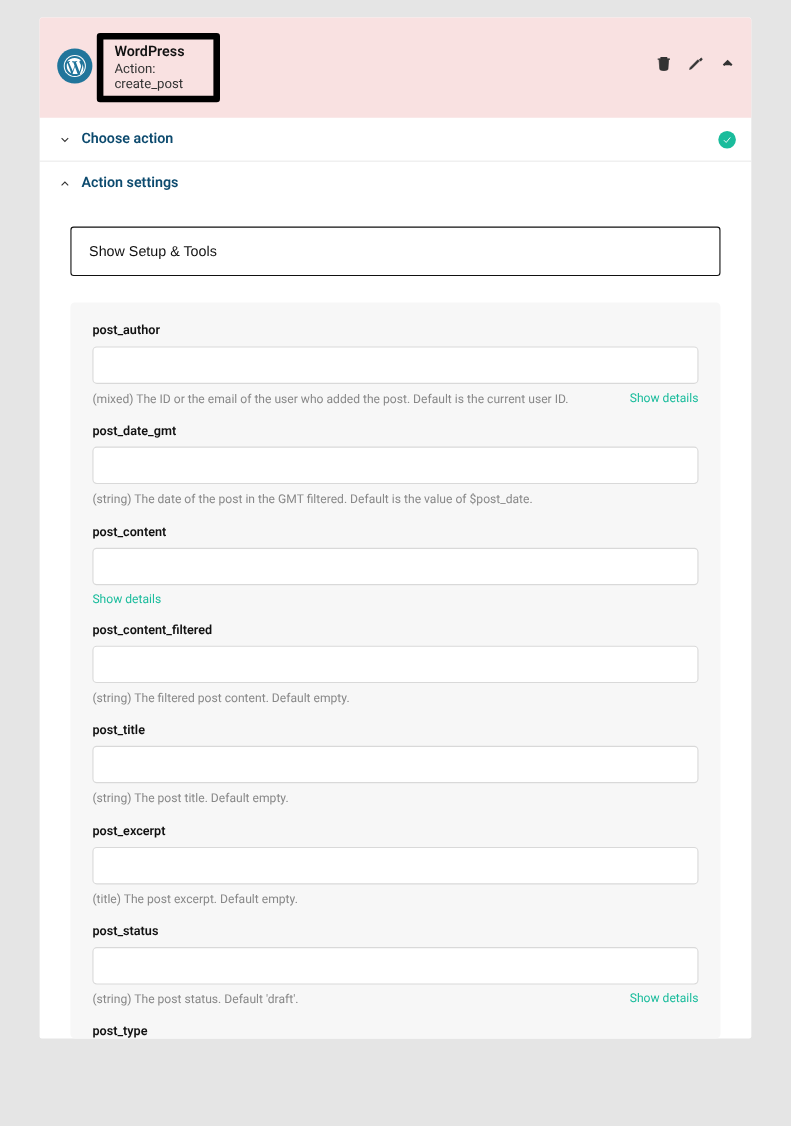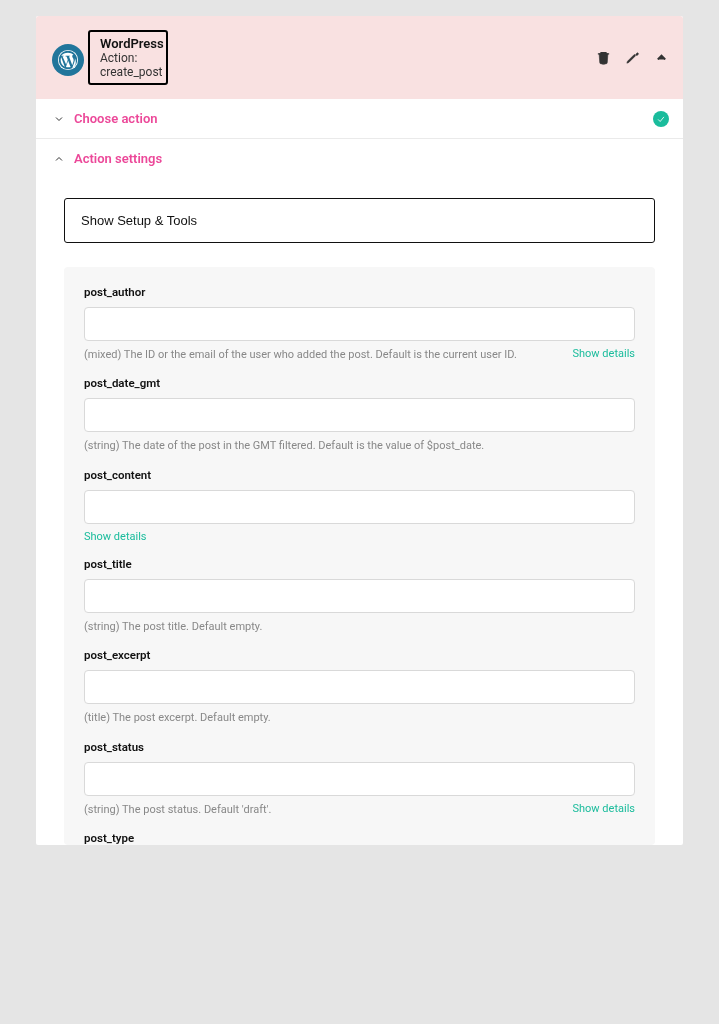--- a/index.html
+++ b/index.html
@@ -5,29 +5,29 @@
 * { box-sizing: border-box; margin: 0; padding: 0; }
 body { font-family: -apple-system, BlinkMacSystemFont, "Segoe UI", Roboto, Helvetica, Arial, sans-serif; background: #e5e5e5; width: 719px; height: 1024px; overflow: hidden; }
 .page { padding: 16px 36px 0; }
 .card { background: #fff; border-radius: 2px; }
 .header { background: #f9e1e1; padding: 14px 14px 14px 14px; position: relative; border-radius: 3px 3px 0 0; }
 .header-top { display: flex; align-items: flex-start; }
 .logo-col { width: 38px; padding-top: 14px; padding-left: 2px; }
 .wp-logo { width: 32px; height: 32px; border-radius: 50%; background: #21759b; display: flex; align-items: center; justify-content: center; }
 .step-line { font-size: 11px; color: #333; margin-left: -2px; margin-bottom: 2px; }
 .step-line a { color: #e84c4c; text-decoration: underline; }
-.title-box { border: 2px solid #000000; border-radius: 3px; padding: 4px 10px 4px 10px; width: 80px; background: #f9e1e1; }
+.title-box { border: 6px solid #000000; border-radius: 3px; padding: 4px 10px 4px 10px; width: 112px; background: #f9e1e1; }
 .title-box .title { font-weight: 600; font-size: 13px; color: #111; }
 .title-box .subtitle { font-size: 12px; color: #333; }
 .header-icons { position: absolute; top: 34px; right: 14px; display: flex; gap: 14px; align-items: center; }
 .header-icons svg { width: 15px; height: 15px; stroke: #333; fill: #333; cursor: pointer; }
 .section-row { display: flex; align-items: center; padding: 12px 14px; border-bottom: 1px solid #eaeaea; position: relative; }
 .section-row .caret { width: 18px; margin-right: 6px; display: flex; justify-content: center; }
 .section-row .caret svg { width: 12px; height: 12px; stroke: #333; fill: none; stroke-width: 2; }
-.section-row .label { font-size: 13px; font-weight: 600; color: #ec4899; }
+.section-row .label { font-size: 13px; font-weight: 600; color: #0c4a6e; }
 .check-badge { position: absolute; right: 14px; width: 16px; height: 16px; border-radius: 50%; background: #1abc9c; display: flex; align-items: center; justify-content: center; }
 .check-badge svg { width: 10px; height: 10px; stroke: #fff; fill: none; stroke-width: 2; }
 .setup-btn-wrap { padding: 20px 28px 8px; }
 .setup-btn { width: 100%; border: 1.5px solid #111; border-radius: 3px; background: #fff; padding: 14px 16px; font-size: 13px; text-align: left; cursor: pointer; color: #111; }
 .fields-card { margin: 16px 28px 0; background: #f7f7f7; border-radius: 4px; padding: 18px 20px 0; }
 .field { margin-bottom: 14px; }
 .field-label { font-size: 11.5px; font-weight: 600; color: #111; margin-bottom: 8px; }
 .field-input { width: 100%; border: 1px solid #d9d9d9; border-radius: 4px; height: 34px; padding: 0 10px; font-size: 12px; background: #fff; }
 .field-help-row { display: flex; justify-content: space-between; align-items: flex-start; margin-top: 6px; gap: 0; }
 .field-help { font-size: 11px; color: #888; line-height: 1.4; flex: 1; }
@@ -109,20 +109,23 @@
     <div class="field"><div class="field-label">post_author</div><input class="field-input" style=""><div class="field-help-row">
             <div class="field-help">(mixed) The ID or the email of the user who added the post. Default is the current user ID.</div>
             <span class="show-details">Show details</span>
           </div></div>
         <div class="field"><div class="field-label">post_date_gmt</div><input class="field-input" style=""><div class="field-help-row">
             <div class="field-help">(string) The date of the post in the GMT filtered. Default is the value of $post_date.</div>
           </div></div>
         <div class="field"><div class="field-label">post_content</div><input class="field-input" style=""><div class="field-help-row">
             <span class="show-details">Show details</span>
           </div></div>
+        <div class="field"><div class="field-label">post_content_filtered</div><input class="field-input" style=""><div class="field-help-row">
+            <div class="field-help">(string) The filtered post content. Default empty.</div>
+          </div></div>
         <div class="field"><div class="field-label">post_title</div><input class="field-input" style=""><div class="field-help-row">
             <div class="field-help">(string) The post title. Default empty.</div>
           </div></div>
         <div class="field"><div class="field-label">post_excerpt</div><input class="field-input" style=""><div class="field-help-row">
             <div class="field-help">(title) The post excerpt. Default empty.</div>
           </div></div>
         <div class="field"><div class="field-label">post_status</div><input class="field-input" style=""><div class="field-help-row">
             <div class="field-help">(string) The post status. Default 'draft'.</div>
             <span class="show-details">Show details</span>
           </div></div>

